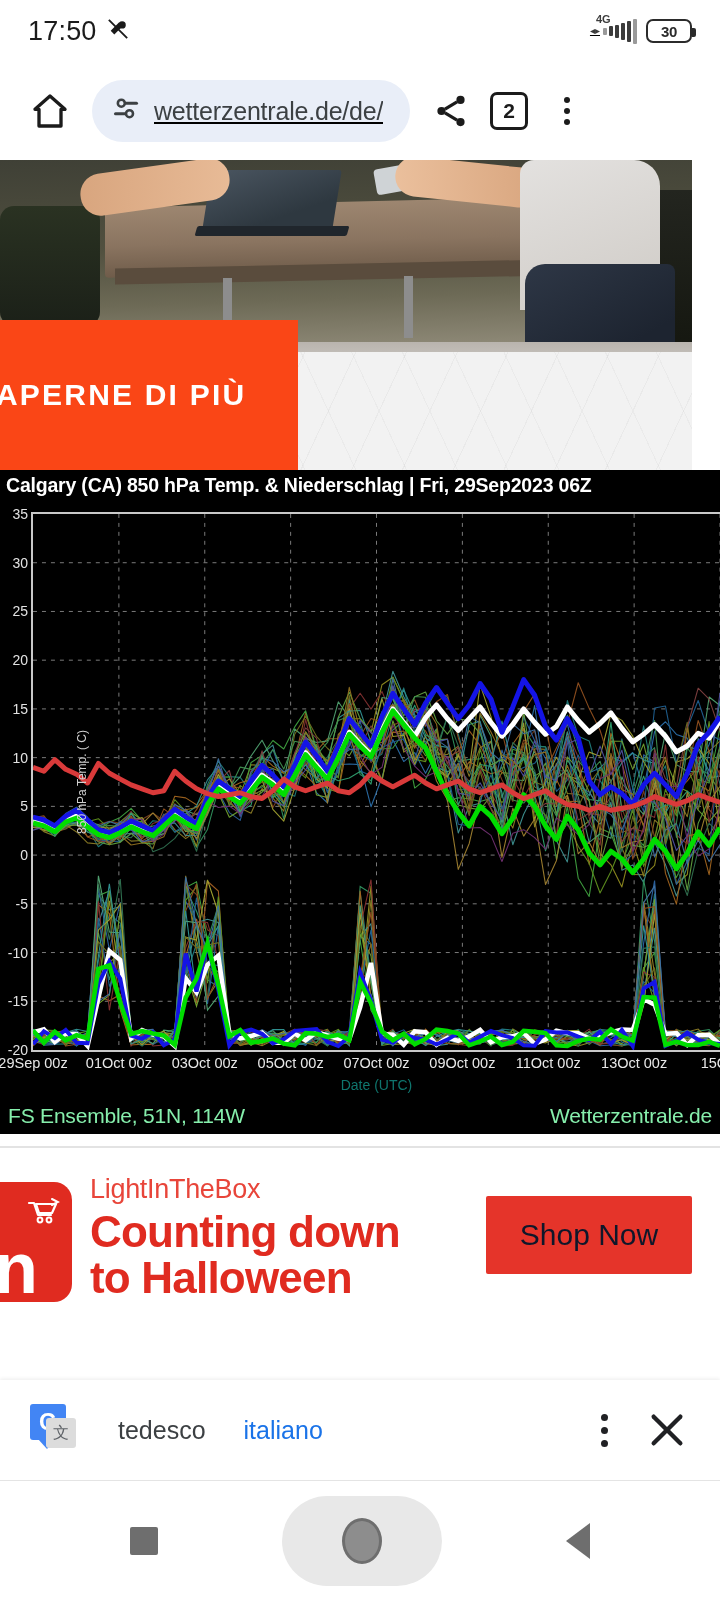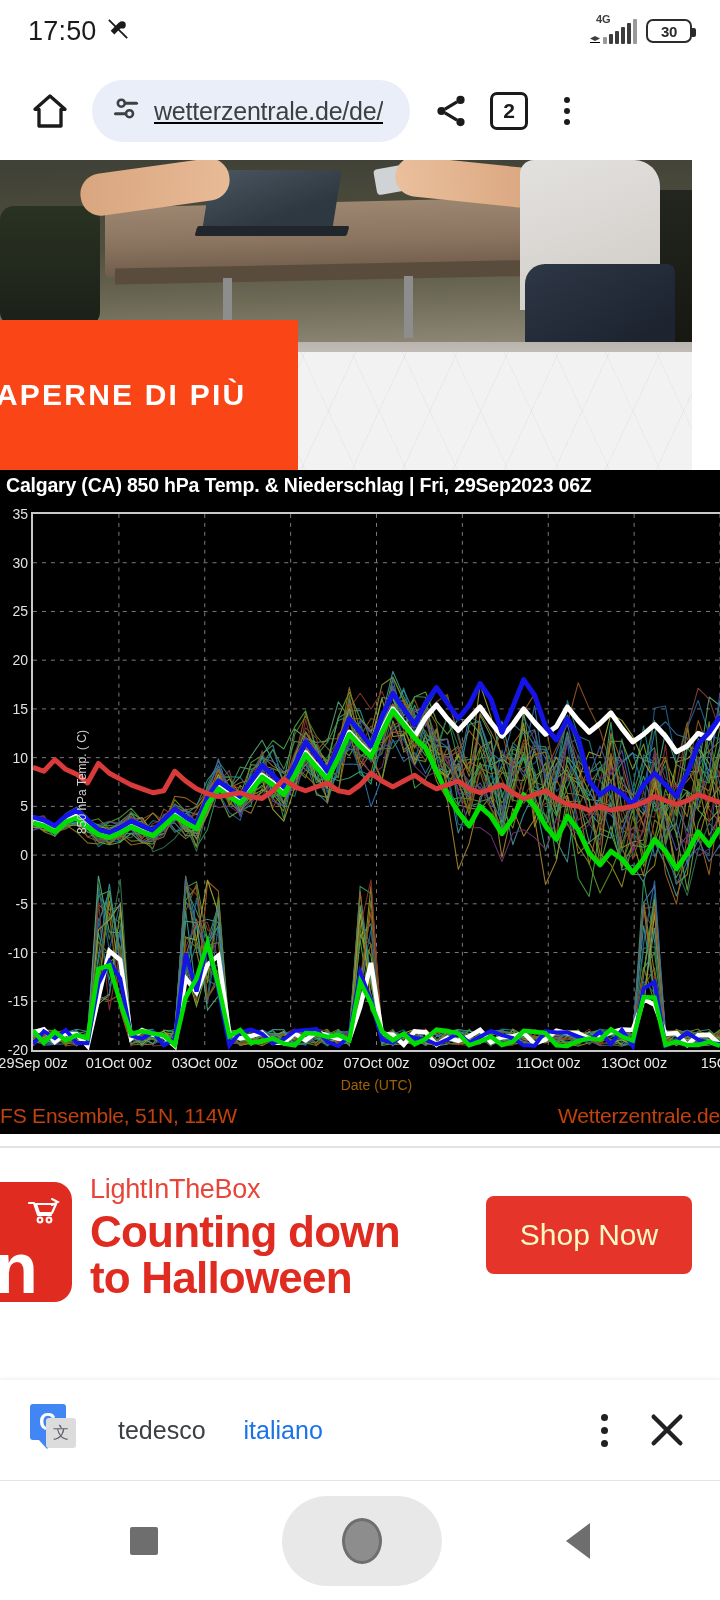--- a/index.html
+++ b/index.html
@@ -13,21 +13,21 @@
 
   
   .statusbar {
     height:62px; width:100%;
     display:flex; align-items:center; justify-content:space-between;
     padding:0 28px; background:#ffffff;
   }
   .sb-left { display:flex; align-items:center; gap:10px; }
   .sb-time { font-size:27px; color:#1b1b1b; letter-spacing:.2px; }
   .sb-right { display:flex; align-items:center; gap:9px; }
-  .net-wrap { position:relative; display:flex; align-items:flex-end; gap:2px; height:26px;text-decoration:underline; }
+  .net-wrap { position:relative; display:flex; align-items:center; gap:2px; height:26px;text-decoration:underline; }
   .net-4g { position:absolute; top:-5px; left:6px; font-size:11px; color:#3c3c3c; font-weight:700; }
   .bar { width:4px; background:#3c3c3c; border-radius:1px; }
   .bar.b0{height:7px;} .bar.b1{height:10px;} .bar.b2{height:13px;}
   .bar.b3{height:17px;} .bar.b4{height:21px;} .bar.b5{height:25px;}
   .bar.dim{ background:#9a9a9a; }
   .arrows { font-size:10px; color:#3c3c3c; line-height:1; margin-right:1px; padding-bottom:1px;}
   .battery {
     width:46px; height:24px; border:2.5px solid #2b2b2b; border-radius:7px;
     display:flex; align-items:center; justify-content:center; position:relative;
   }
@@ -148,26 +148,26 @@
     position:absolute; left:-3px; top:50%;
     transform:translateY(-50%) rotate(-90deg); transform-origin:center;
     color:#d0d0d0; font-size:12px; white-space:nowrap;
   }
   .xtick {
     position:absolute; top:calc(100% + 5px); transform:translateX(-50%);
     color:#e8e8e8; font-size:14.5px; white-space:nowrap;
   }
   .xaxis-title {
     position:absolute; top:calc(100% + 27px); left:50%; transform:translateX(-50%);
-    color:#a16207; font-size:14px; white-space:nowrap;
+    color:#0f766e; font-size:14px; white-space:nowrap;
   }
   .chart-foot {
-    height:36px; background:#000; color:#c2410c; font-size:21px;
+    height:36px; background:#000; color:#86efac; font-size:21px;
     display:flex; align-items:center; justify-content:space-between;
-    padding:0 0;
+    padding:0 8px;
   }
   .chart-foot .left { letter-spacing:-.2px; }
   .chart-foot .right { letter-spacing:-.2px; }
   .gap-strip { height:12px; background:#ffffff; }
   .hr-strip { height:2px; background:#e3e3e3; }
 
   
   .botad {
     position:relative; width:720px; height:175px; background:#ffffff;
     display:flex; align-items:center;
@@ -182,21 +182,21 @@
   }
   .botad-logo .cart { position:absolute; right:12px; top:14px; }
   .botad-text { position:absolute; left:90px; top:26px; width:380px; }
   .botad-brand { color:#e8453a; font-size:27px; letter-spacing:-.3px; }
   .botad-head {
     color:#e02b20; font-size:44px; font-weight:700; line-height:1.04;
     letter-spacing:-.8px; margin-top:4px;
   }
   .botad-btn {
     position:absolute; right:28px; top:48px; width:206px; height:78px;
-    background:#e5342a; border-radius:8px; color:#fef9c3;
+    background:#e5342a; border-radius:2px; color:#0f172a;
     font-size:30px; display:flex; align-items:center; justify-content:center;
   }
 
   
   .translatebar {
     position:absolute; left:0; bottom:120px; width:720px; height:100px;
     background:#ffffff; display:flex; align-items:center; padding:0 26px;
     box-shadow:0 -1px 4px rgba(0,0,0,.08);
   }
   .gt-icon { width:56px; height:56px; position:relative; flex:none; }

